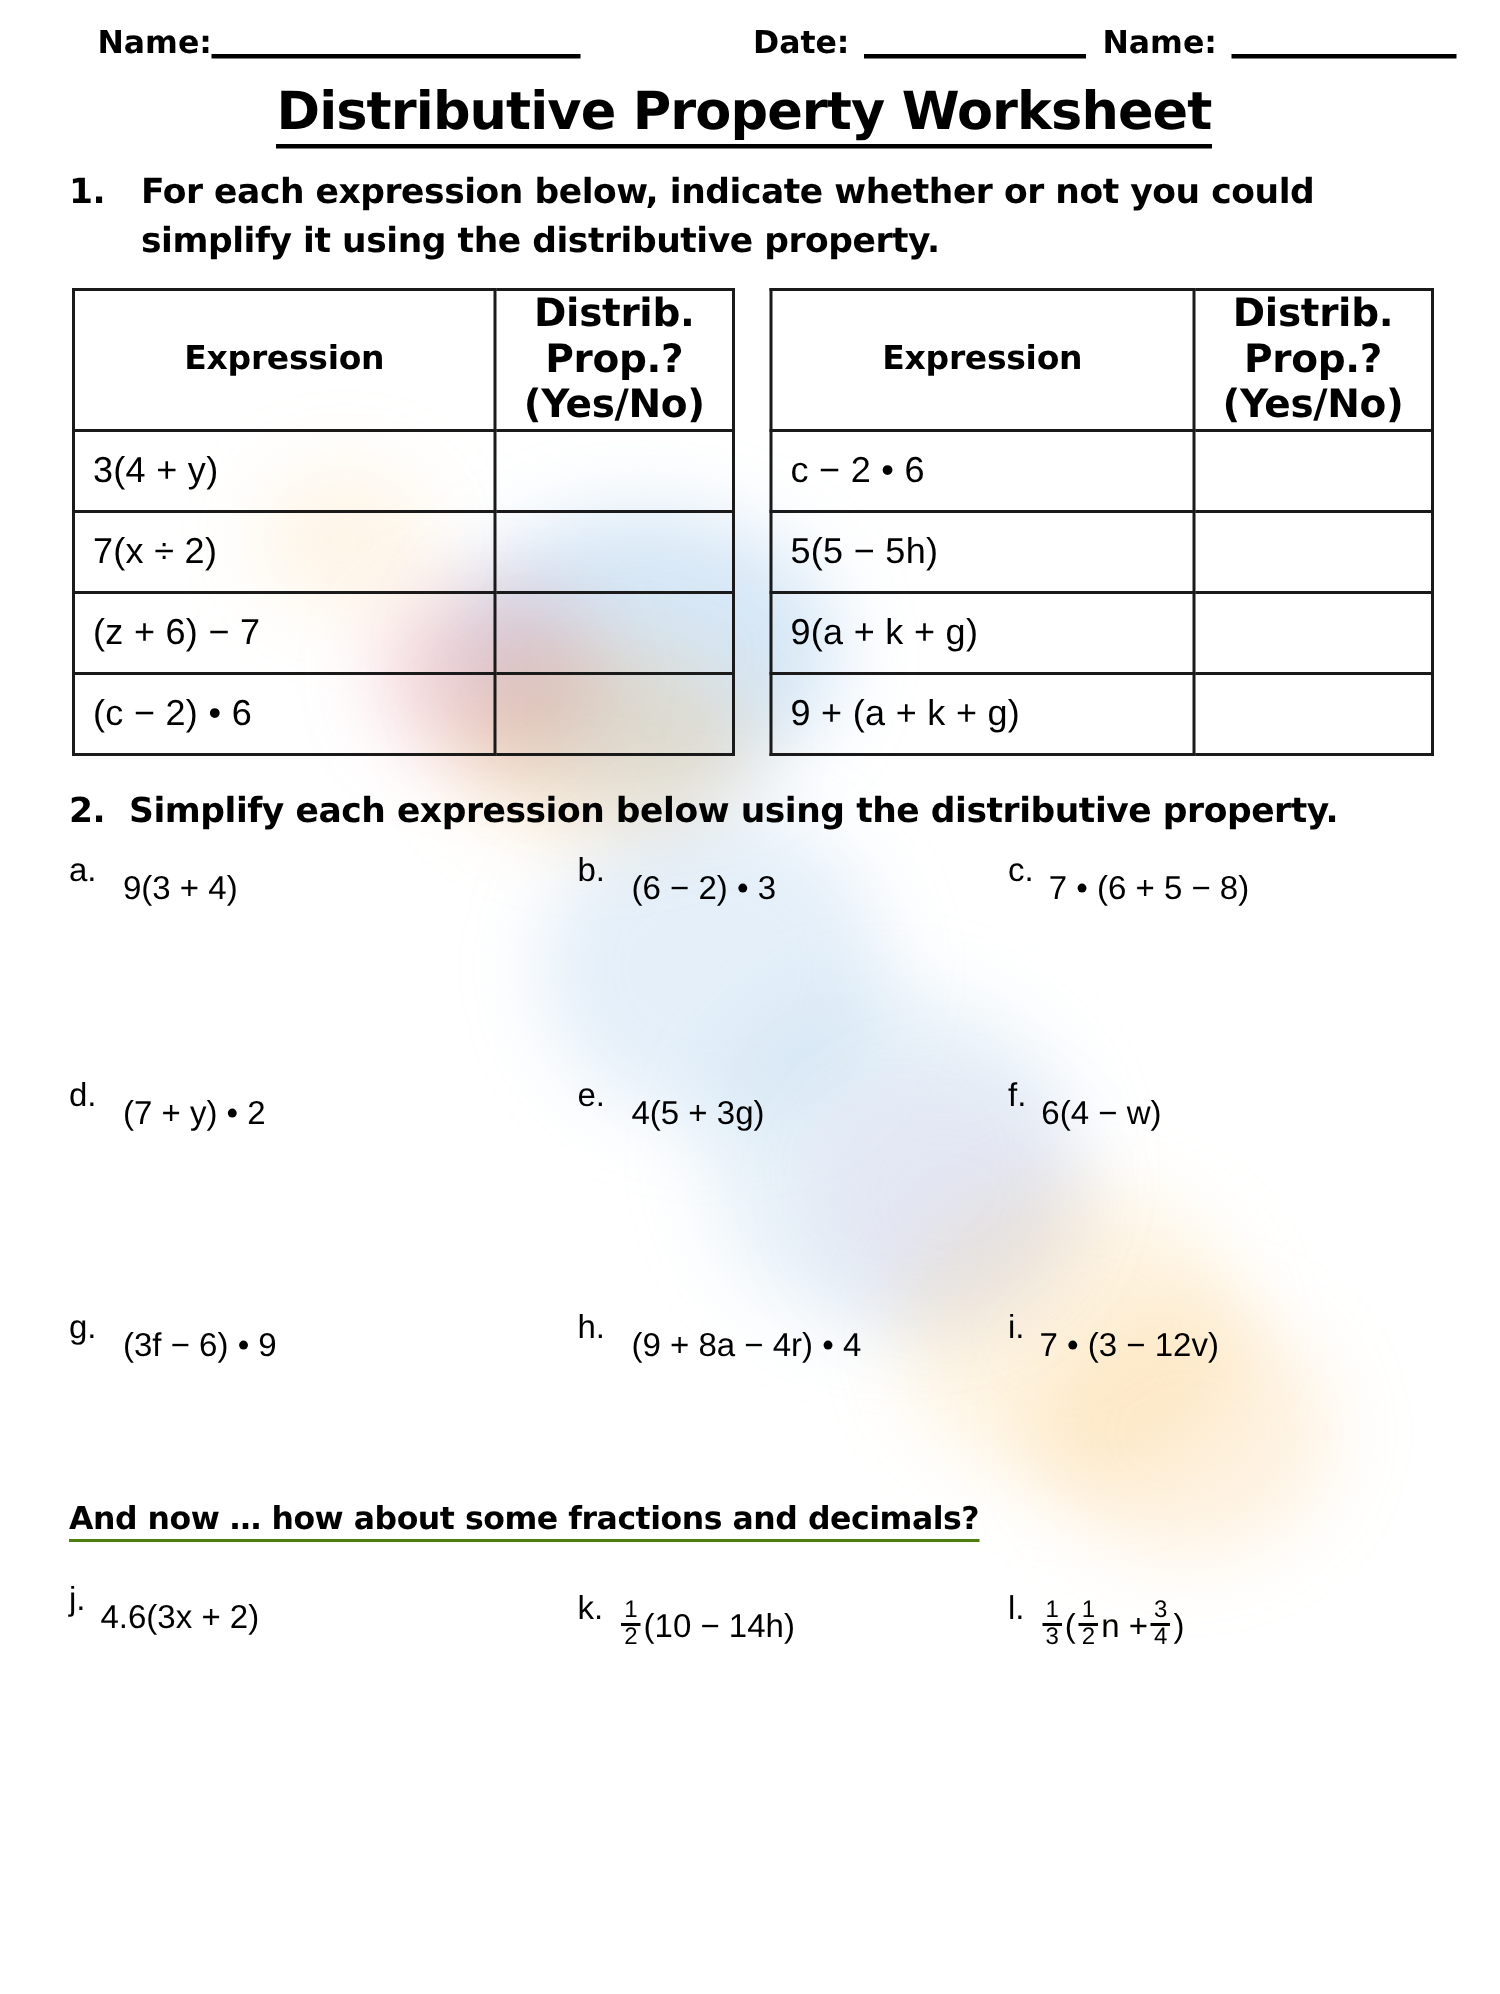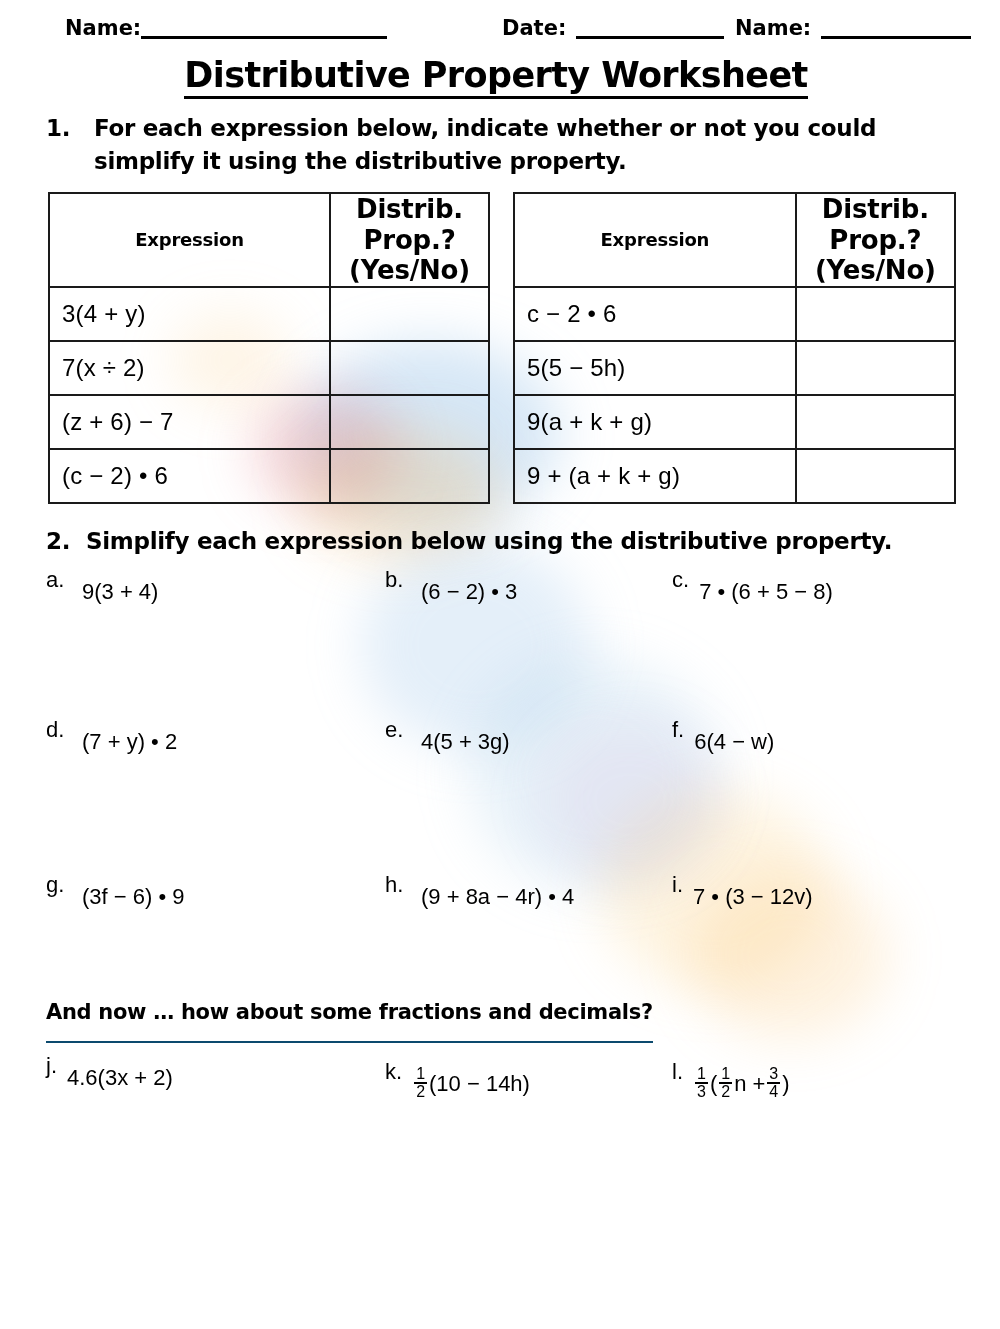--- a/index.html
+++ b/index.html
@@ -131,21 +131,21 @@
     background: transparent;
   }
   .col-expr  { width: 64%; }
   .col-yesno { width: 36%; }
 
   .dp-table thead th {
     height: 74px;
     vertical-align: middle;
     font-family: "DejaVu Sans", sans-serif;
     font-weight: bold;
-    font-size: 18px;
+    font-size: 22px;
     text-align: center;
     line-height: 1.18;
     letter-spacing: -0.2px;
   }
   .dp-table thead th.col-yesno {
     font-size: 26px;
   }
   .dp-table tbody td {
     height: 52px;
     vertical-align: middle;
@@ -223,22 +223,22 @@
   #fraction-heading {
     position: absolute;
     left: 46px; top: 1000px;
     font-family: "DejaVu Sans", sans-serif;
     font-weight: bold;
     font-size: 21px;
     letter-spacing: -0.3px;
     white-space: nowrap;
   }
   #fraction-heading span {
-    border-bottom: 2px solid #0c4a6e;
-    padding-bottom: 17px;
+    border-bottom: 2px solid #4d7c0f;
+    padding-bottom: 2px;
   }
 </style>
 </head>
 <body>
 
 <div id="watermark-layer">
   <div class="wm-blob wm-b1"></div>
   <div class="wm-blob wm-b2"></div>
   <div class="wm-blob wm-b3"></div>
   <div class="wm-blob wm-b4"></div>

